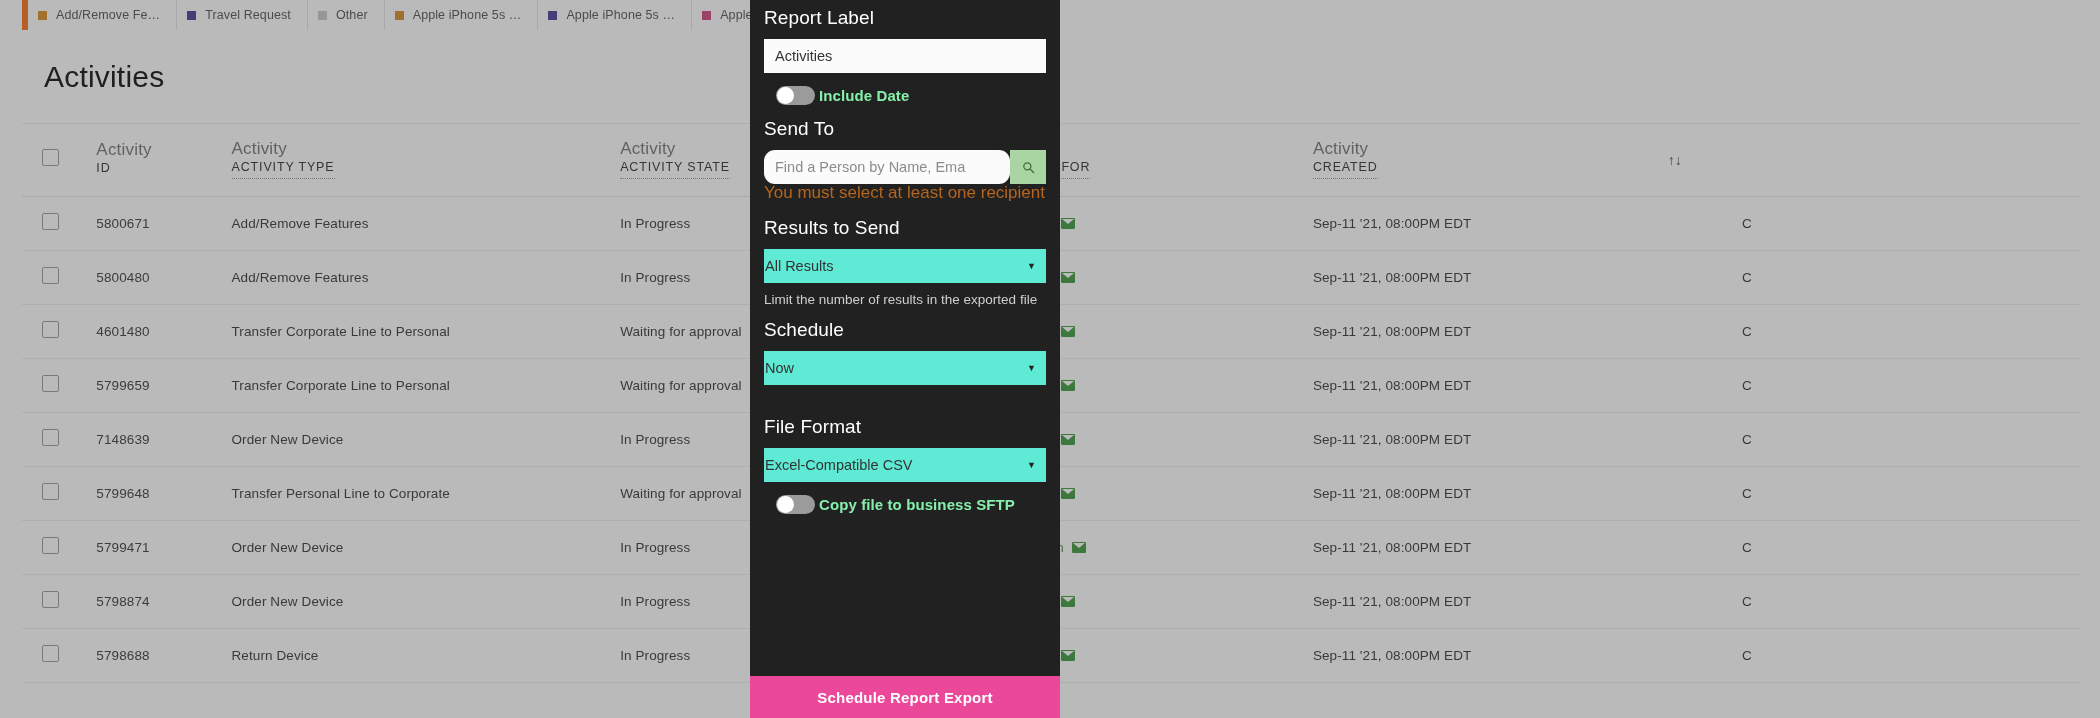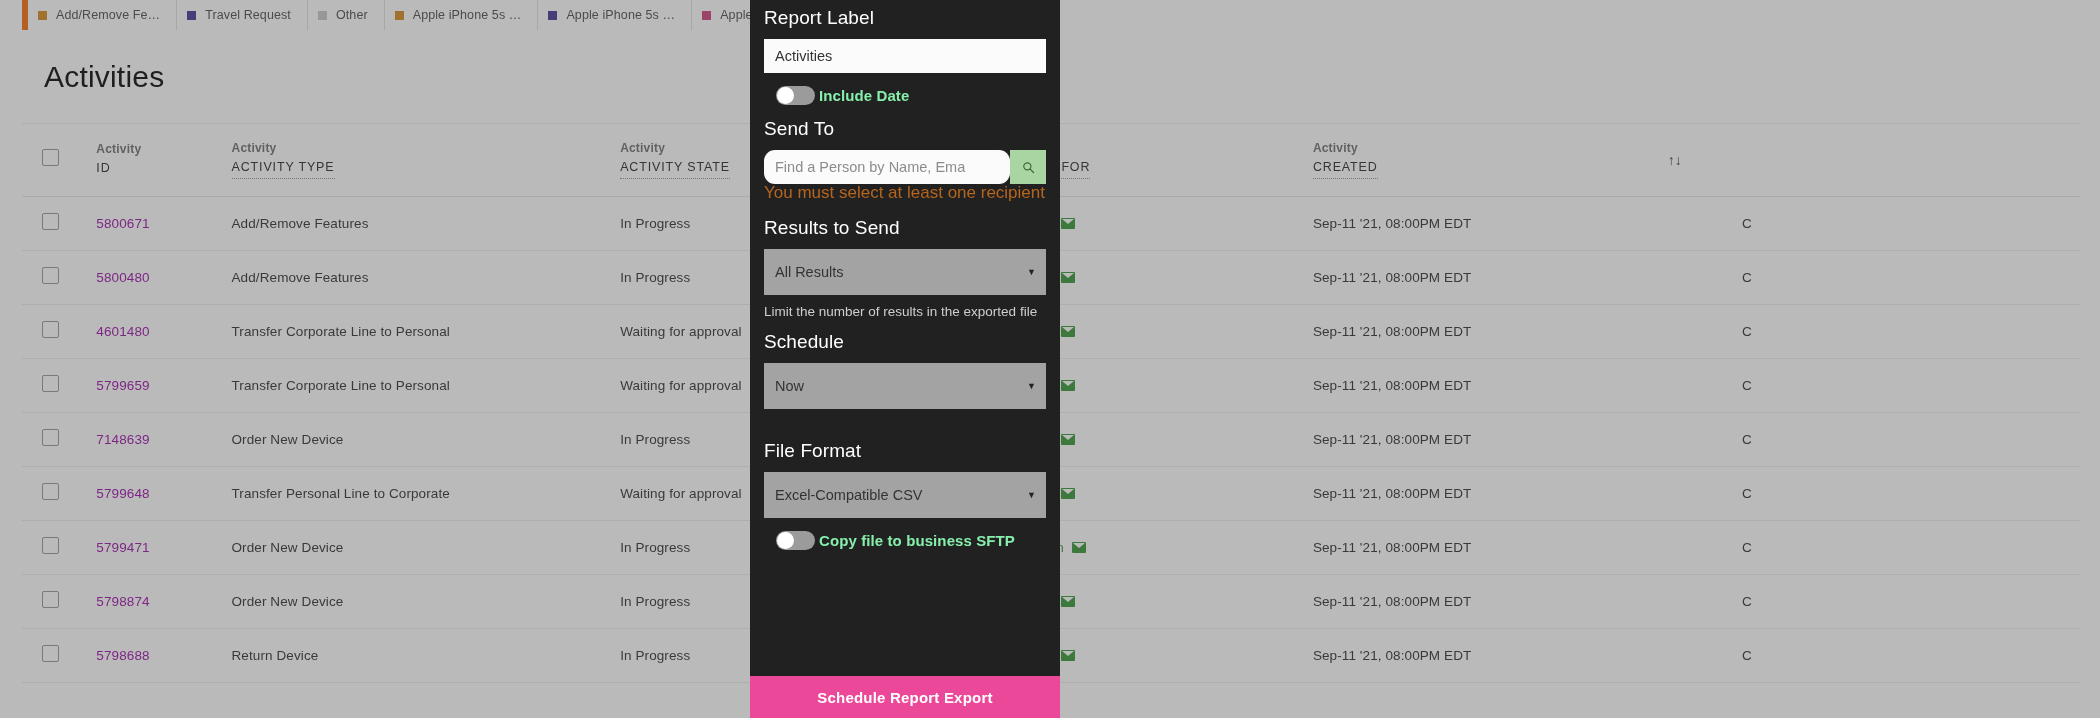--- a/index.html
+++ b/index.html
@@ -76,23 +76,23 @@
     vertical-align: middle;
   }
   thead tr { height: 72px; }
   thead th {
     padding: 0 8px 0 0;
     border-bottom: 1px solid #e6e6e6;
     font-weight: 400;
   }
   .hdr-sup {
     display: block;
-    font-size: 12px;
+    font-size: 17px;
     color: #777777;
-    font-weight: 700;
+    font-weight: 400;
     line-height: 17px;
     letter-spacing: .2px;
   }
   .hdr-main {
     display: inline-block;
     font-size: 12.5px;
     color: #333333;
     font-weight: 500;
     letter-spacing: .85px;
     line-height: 18px;
@@ -122,21 +122,21 @@
   .col-sort  { width: 44px; }
 
   .chk {
     width: 17px; height: 17px;
     border: 1px solid #9b9b9b;
     border-radius: 2px;
     background: #ffffff;
     display: inline-block;
   }
   .link-id {
-    color: #a21caf;
+    color: #404040;
     font-size: 13.5px;
     text-decoration: none;
     cursor: pointer;
   }
   .link-person {
     color: #4f9a52;
     font-size: 13.5px;
     text-decoration: none;
     cursor: pointer;
   }
@@ -255,27 +255,27 @@
   .error-text {
     margin-top: 0;
     font-size: 17px;
     color: #b5651d;
     line-height: 18px;
   }
 
   .sel-wrap { position: relative; width: 100%; }
   .sel {
     width: 100%;
-    height: 46px;
-    background: #a3a3a3;
+    height: 34px;
+    background: #5eead4;
     border: none;
     font-family: "Liberation Sans", sans-serif;
     font-size: 14.5px;
     color: #333333;
-    padding: 0 28px 0 11px;
+    padding: 0 28px 0 1px;
     outline: none;
     -webkit-appearance: none;
     appearance: none;
     display: block;
     cursor: pointer;
   }
   .sel-caret {
     position: absolute;
     right: 10px; top: 50%;
     transform: translateY(-50%);

